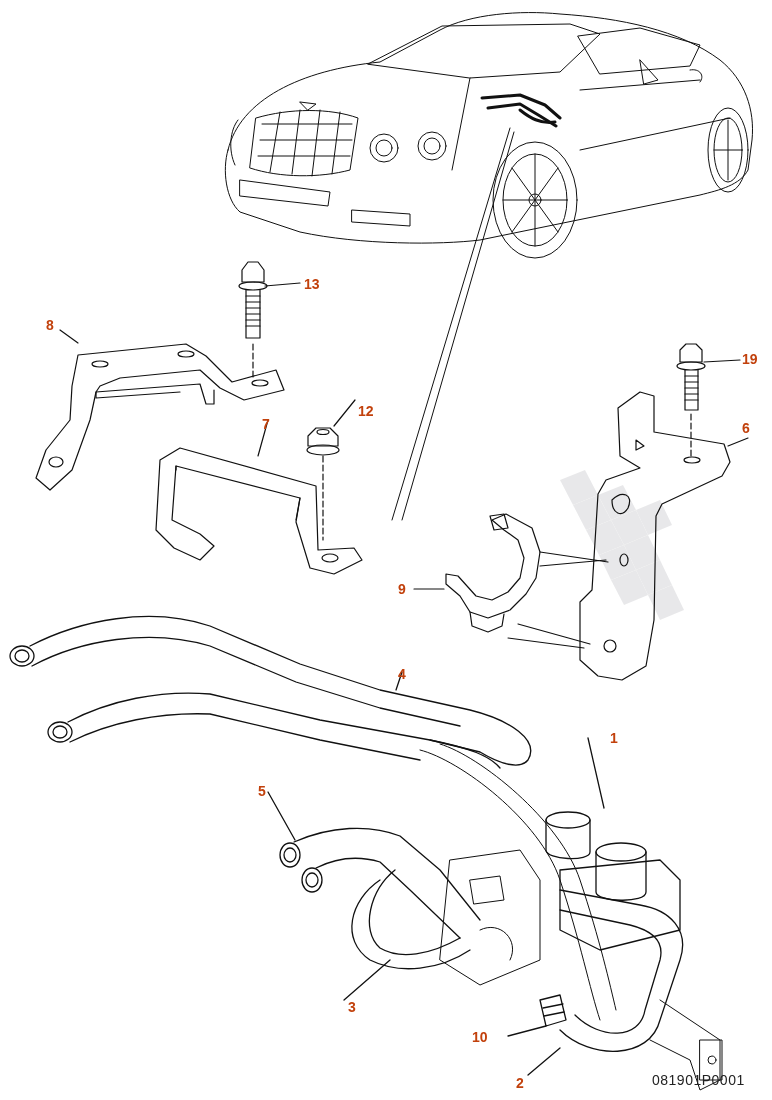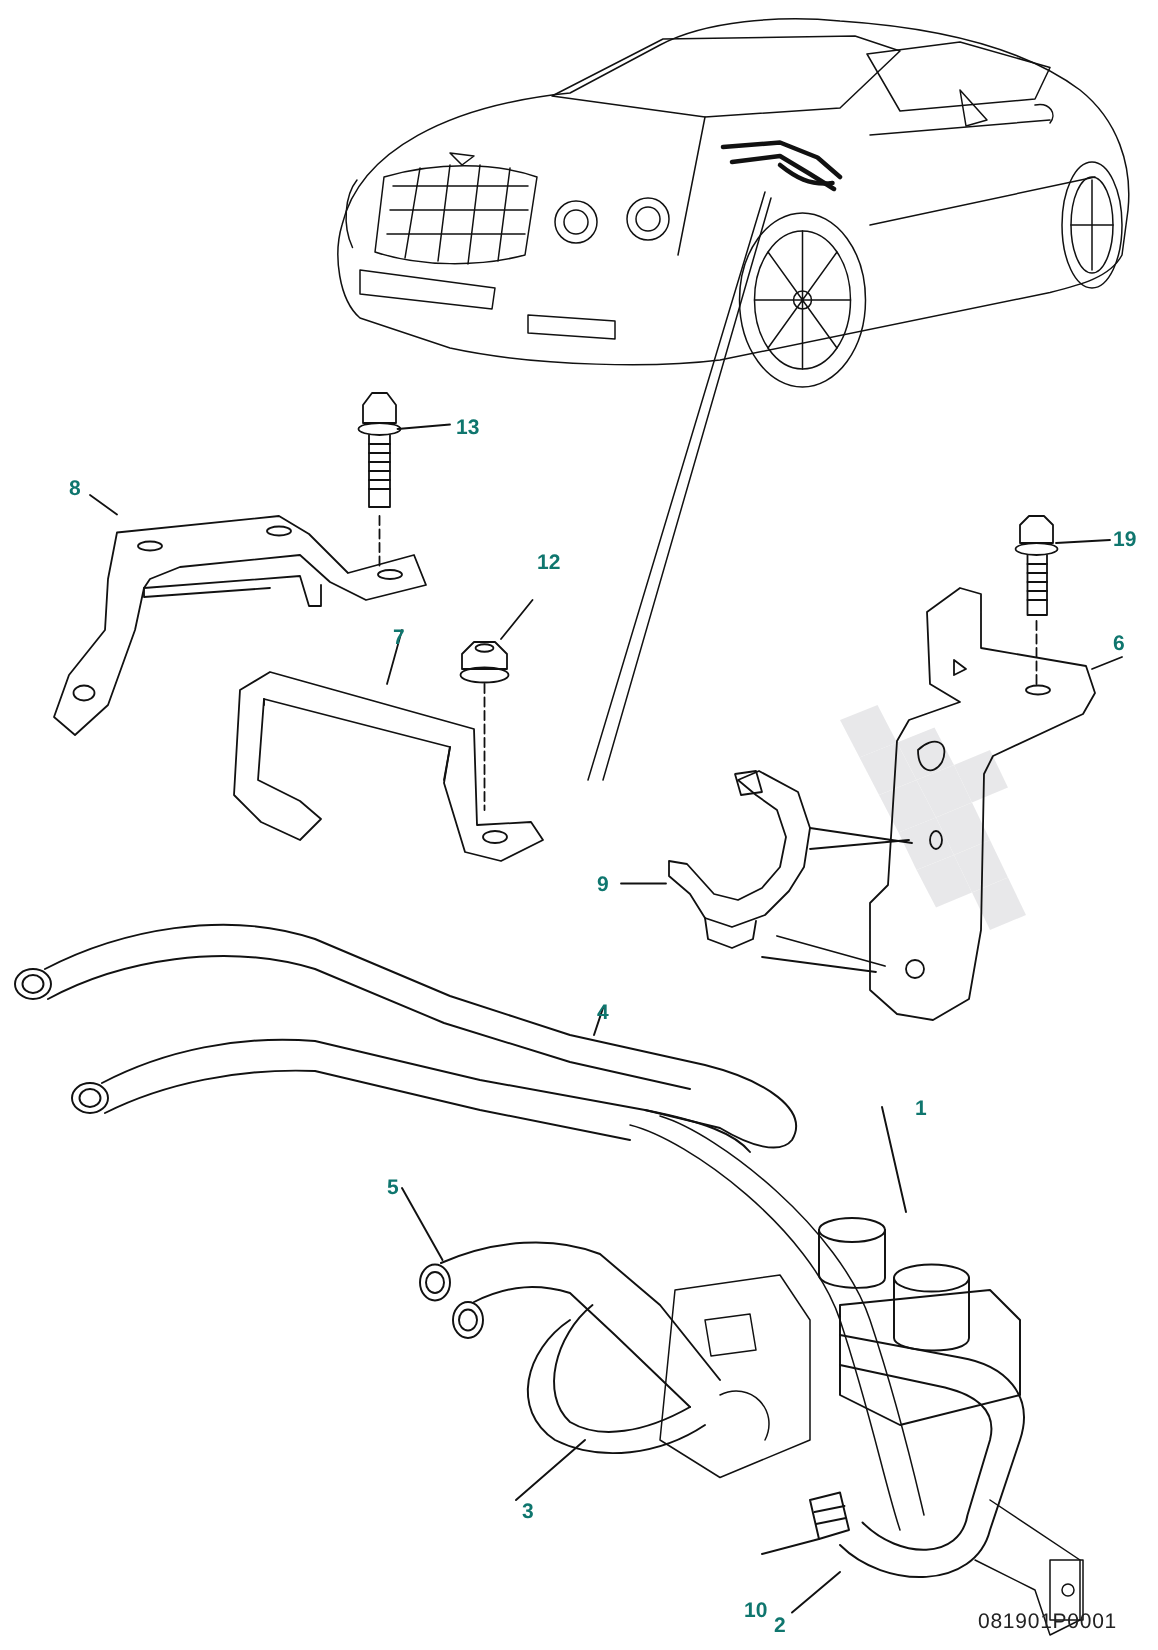--- a/index.html
+++ b/index.html
@@ -1,21 +1,21 @@
 <!DOCTYPE html>
 <html><head>
 <meta charset="utf-8">
 <style>
   html,body{margin:0;padding:0;background:#ffffff;}
   body{width:772px;height:1100px;position:relative;overflow:hidden;font-family:"Liberation Sans",sans-serif;}
   .stage{position:absolute;left:0;top:0;width:772px;height:1100px;}
   svg.art{position:absolute;left:0;top:0;}
   .wm-main{position:absolute;left:52px;top:472px;font-size:118px;font-weight:bold;color:#f6d2d4;letter-spacing:-2px;line-height:1;font-family:"Liberation Sans",sans-serif;}
   .wm-sub{position:absolute;left:62px;top:586px;font-size:40px;color:#e4e4e4;letter-spacing:56px;line-height:1;font-family:"Liberation Sans",sans-serif;}
-  .callout{position:absolute;font-size:14px;font-weight:bold;color:#0f766e;line-height:1;}
+  .callout{position:absolute;font-size:14px;font-weight:bold;color:#c2410c;line-height:1;}
   .docid{position:absolute;left:652px;top:1072px;font-size:14px;color:#222;letter-spacing:0.5px;}
 </style>
 </head>
 <body>
 
 <div class="stage">
 
 
   <svg class="art" width="772" height="1100" viewBox="0 0 772 1100">
 
@@ -192,19 +192,19 @@
 
   <div class="callout" style="left:610px;top:731px;">1</div>
   <div class="callout" style="left:516px;top:1076px;">2</div>
   <div class="callout" style="left:348px;top:1000px;">3</div>
   <div class="callout" style="left:398px;top:667px;">4</div>
   <div class="callout" style="left:258px;top:784px;">5</div>
   <div class="callout" style="left:742px;top:421px;">6</div>
   <div class="callout" style="left:262px;top:417px;">7</div>
   <div class="callout" style="left:46px;top:318px;">8</div>
   <div class="callout" style="left:398px;top:582px;">9</div>
-  <div class="callout" style="left:496px;top:1030px;margin-top:36px;">10</div>
+  <div class="callout" style="left:472px;top:1030px;">10</div>
   <div class="callout" style="left:742px;top:352px;">19</div>
-  <div class="callout" style="left:358px;top:367px;">12</div>
+  <div class="callout" style="left:358px;top:404px;">12</div>
   <div class="callout" style="left:304px;top:277px;">13</div>
 
   <div class="docid">081901P0001</div>
 </div>
 
 </body></html>

